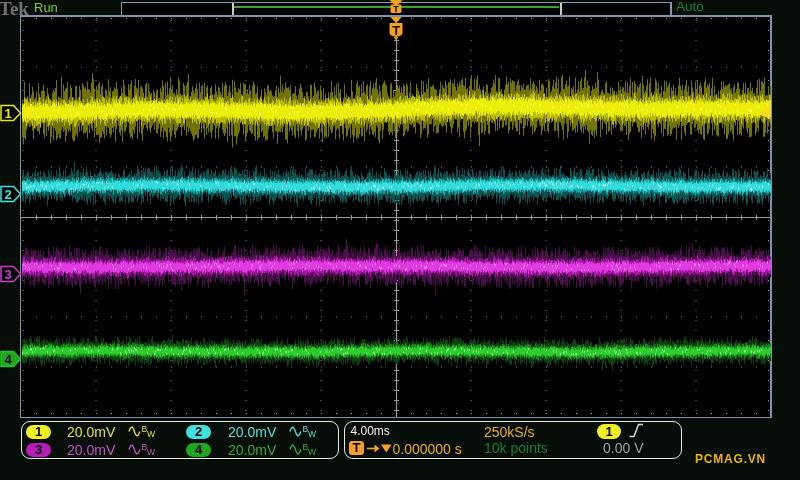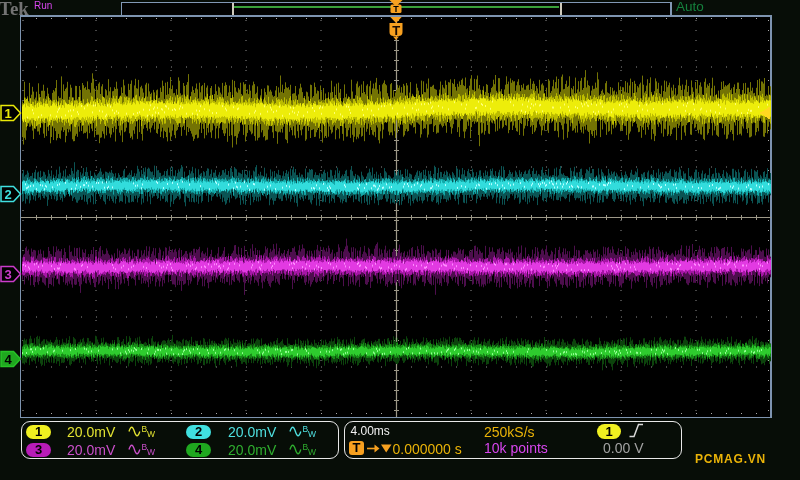--- a/index.html
+++ b/index.html
@@ -62,21 +62,21 @@
 <path d="M129 431.5q2.7 -8.4 5.4 0q2.7 8.4 5.4 0" stroke="#e3e332" stroke-width="1.4" fill="none"></path>
 <path d="M290 431.5q2.7 -8.4 5.4 0q2.7 8.4 5.4 0" stroke="#4fe0e0" stroke-width="1.4" fill="none"></path>
 <path d="M129 449.5q2.7 -8.4 5.4 0q2.7 8.4 5.4 0" stroke="#cb50cb" stroke-width="1.4" fill="none"></path>
 <path d="M290 449.5q2.7 -8.4 5.4 0q2.7 8.4 5.4 0" stroke="#2fae2f" stroke-width="1.4" fill="none"></path>
 <path d="M367 448.5H375" stroke="#f7a020" stroke-width="1.6" fill="none"></path>
 <polygon points="374.5,444.5 379.5,448.5 374.5,452.5" fill="#f7a020"></polygon>
 <polygon points="381,444.5 391.5,444.5 386.2,452.5" fill="#f7a020"></polygon>
 </g>
 </svg>
 <div class="abs" style="left:-1px;top:-1px;font-family:'Liberation Serif',serif;font-weight:bold;font-size:19px;color:#737373">Tek</div>
-<div class="abs" style="left:34px;top:1px;font-size:10px;color:#d946ef">Run</div>
+<div class="abs" style="left:34px;top:1px;font-size:13px;color:#84cc16">Run</div>
 <div class="abs" style="left:676px;top:0px;font-size:13.5px;color:#15803d">Auto</div>
 <div class="abs" style="left:21px;top:421px;width:316px;height:36px;border:1px solid #e8e8e8;border-radius:9px;background:transparent"></div>
 <div class="abs" style="left:344px;top:421px;width:336px;height:36px;border:1px solid #e8e8e8;border-radius:9px;background:transparent"></div>
 <div class="pill" style="left:26px;top:425px;width:25px;height:14px;background:#f0f020;font-size:13px;line-height:14px">1</div>
 <div class="pill" style="left:186px;top:425px;width:25px;height:14px;background:#40e0e0;font-size:13px;line-height:14px">2</div>
 <div class="pill" style="left:26px;top:443px;width:25px;height:14px;background:#b81cb8;font-size:13px;line-height:14px">3</div>
 <div class="pill" style="left:186px;top:443px;width:25px;height:14px;background:#1fa81f;font-size:13px;line-height:14px">4</div>
 <div class="abs" style="left:67px;top:424.5px;font-size:14px;color:#e3e332">20.0mV</div>
 <div class="abs" style="left:228px;top:424.5px;font-size:14px;color:#4fe0e0">20.0mV</div>
 <div class="abs" style="left:67px;top:442.5px;font-size:14px;color:#cb50cb">20.0mV</div>
@@ -87,15 +87,15 @@
 <div class="abs" style="left:308px;top:430px;font-size:8.5px;color:#4fe0e0">W</div>
 <div class="abs" style="left:141.5px;top:443px;font-size:8.5px;color:#cb50cb">B</div>
 <div class="abs" style="left:147px;top:448px;font-size:8.5px;color:#cb50cb">W</div>
 <div class="abs" style="left:302.5px;top:443px;font-size:8.5px;color:#2fae2f">B</div>
 <div class="abs" style="left:308px;top:448px;font-size:8.5px;color:#2fae2f">W</div>
 <div class="abs" style="left:350.5px;top:424.5px;font-size:12px;color:#f2f2f2">4.00ms</div>
 <div class="abs" style="left:484px;top:424.5px;font-size:14px;color:#eab308">250kS/s</div>
 <div class="pill" style="left:597px;top:424px;width:24px;height:15px;background:#f0f020;font-size:13px;line-height:15px;border-radius:8px">1</div>
 <div class="pill" style="left:349px;top:441px;width:15px;height:14px;background:#f7a020;font-size:13px;line-height:14px;border-radius:3px">T</div>
 <div class="abs" style="left:392.5px;top:441.5px;font-size:14px;color:#eab308">0.000000&nbsp;s</div>
-<div class="abs" style="left:484px;top:441px;font-size:14px;color:#d946ef">10k points</div>
+<div class="abs" style="left:484px;top:441px;font-size:14px;color:#15803d">10k points</div>
 <div class="abs" style="left:603px;top:441px;font-size:14px;color:#a3a3a3">0.00 V</div>
 <div class="abs" style="left:695px;top:452.5px;font-size:12px;font-weight:bold;color:#eab308;letter-spacing:0.8px">PCMAG.VN</div>
 
 </body></html>

